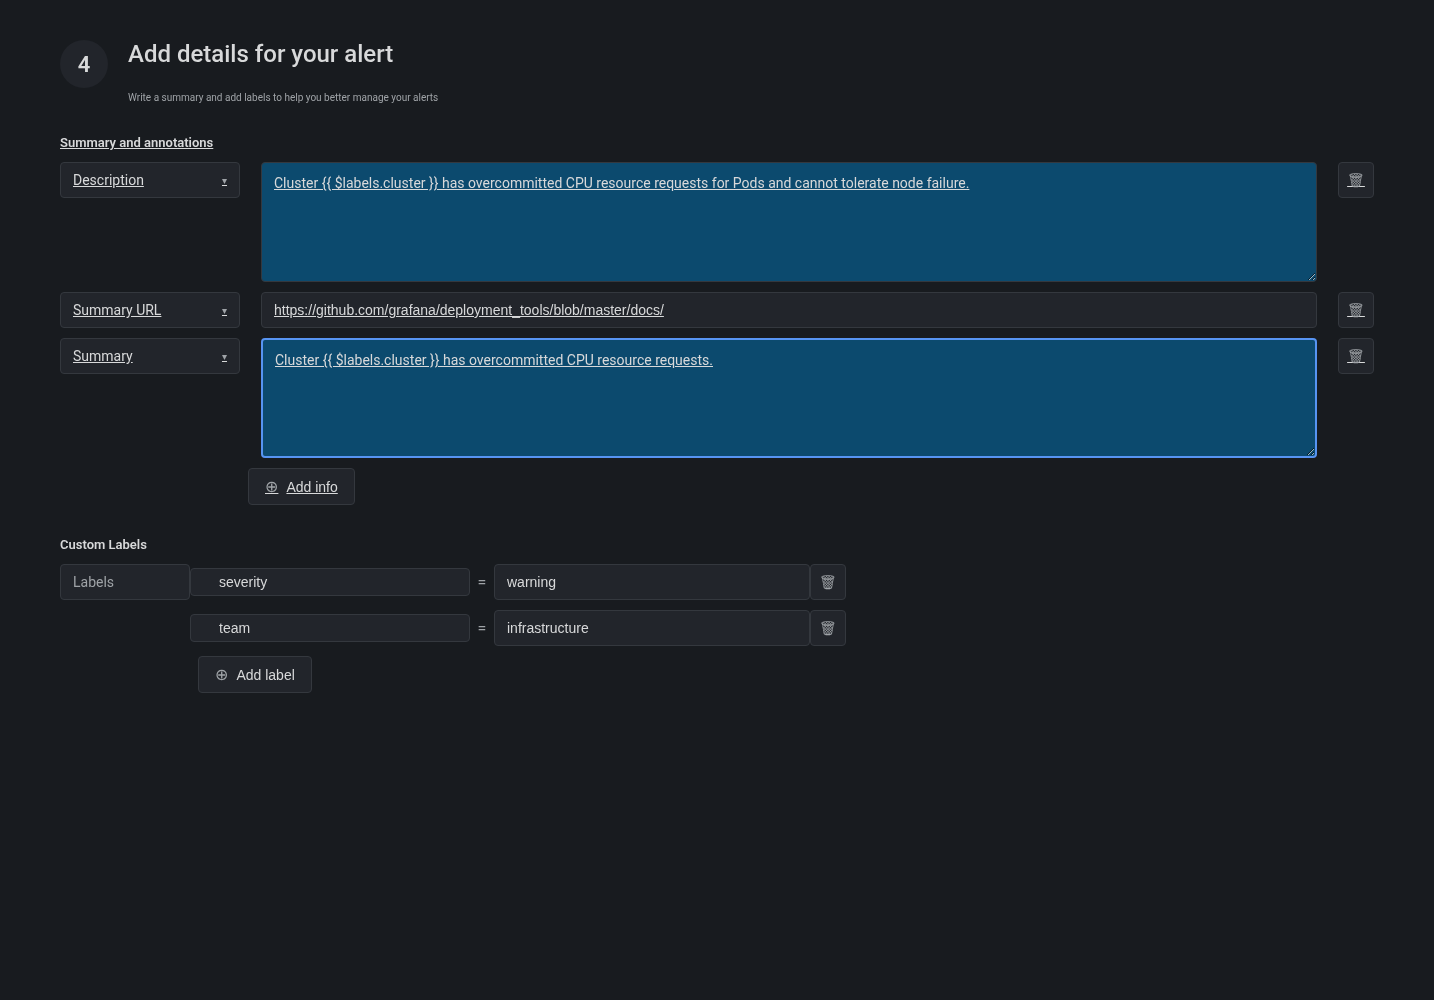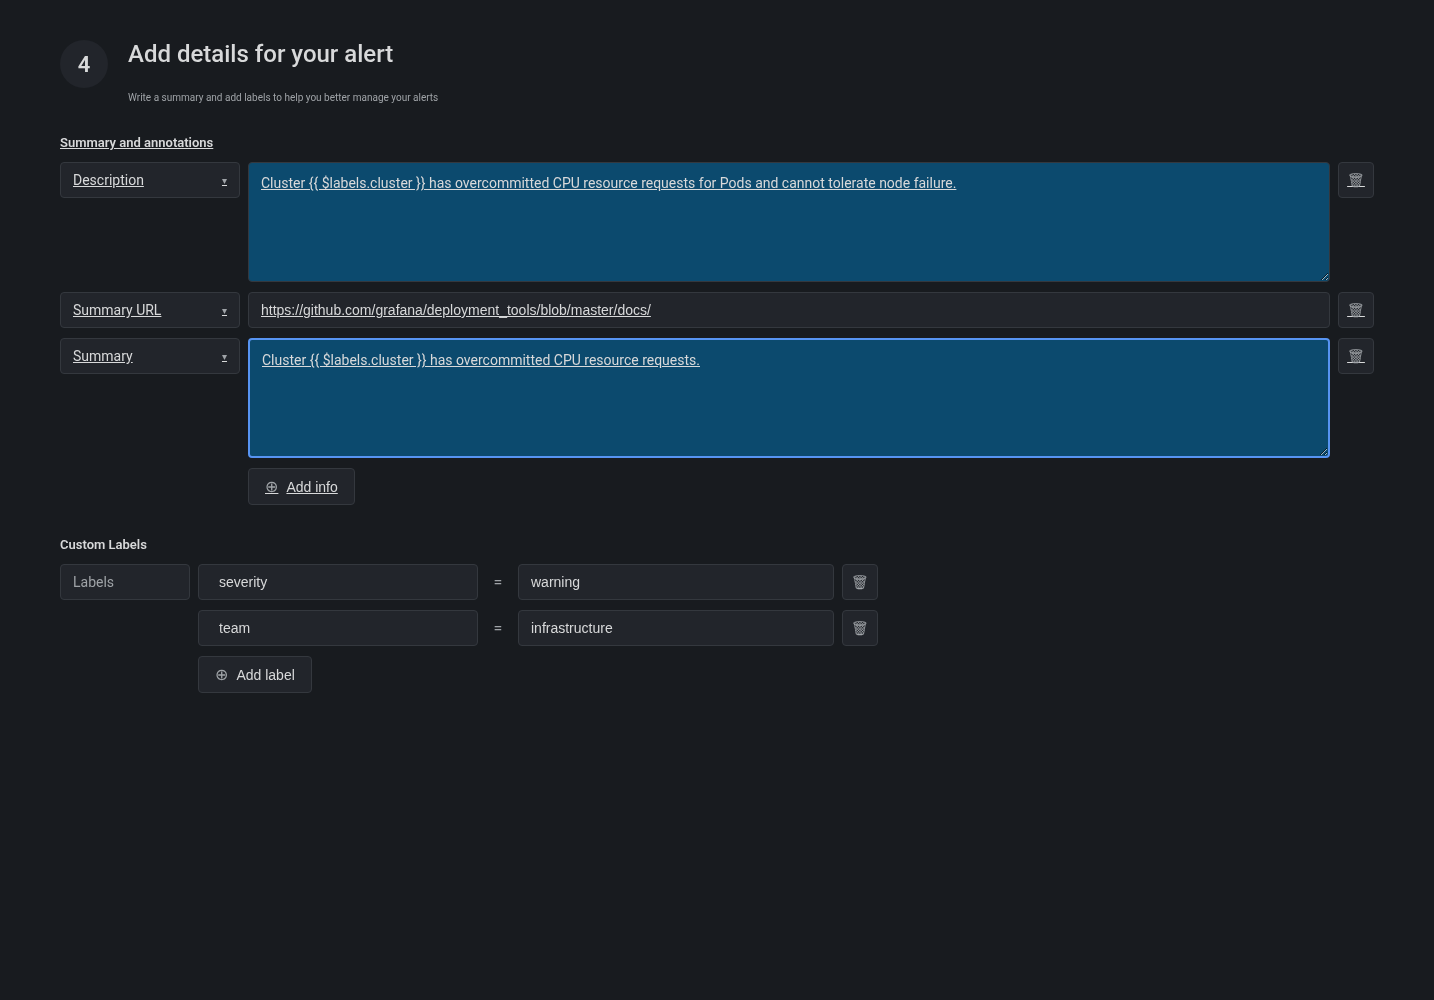--- a/index.html
+++ b/index.html
@@ -64,21 +64,21 @@
     }
 
     .form-section {
       margin-bottom: 32px;
       text-decoration: underline;
     }
 
     .annotation-row {
       display: flex;
       align-items: flex-start;
-      gap: 8px;
+      gap: 21px;
       margin-bottom: 10px;
     }
 
     .annotation-row.textarea-row {
       align-items: stretch;
     }
 
     .dropdown-select {
       background-color: #22252b;
       border: 1px solid #34383e;
@@ -171,21 +171,20 @@
       color: #9fa3a7;
     }
 
     .labels-section {
       margin-top: 32px;
     }
 
     .labels-row {
       display: flex;
       align-items: center;
-      gap: 8px;
       margin-bottom: 10px;
     }
 
     .labels-key-col {
       background-color: #22252b;
       border: 1px solid #34383e;
       color: #9fa3a7;
       border-radius: 4px;
       padding: 8px 12px;
       font-size: 14px;
@@ -194,24 +193,24 @@
       height: 36px;
       display: flex;
       align-items: center;
     }
 
     .label-input {
       background-color: #22252b;
       border: 1px solid #34383e;
       color: #d8d9da;
       border-radius: 4px;
-      padding: 8px 20px;
+      padding: 8px 28px;
       font-size: 14px;
       width: 280px;
-      height: 36px;
+      height: 28px;
       outline: none;
       flex-shrink: 0;
     }
 
     .equals-sign {
       color: #9fa3a7;
       font-size: 16px;
       width: 24px;
       text-align: center;
       flex-shrink: 0;

